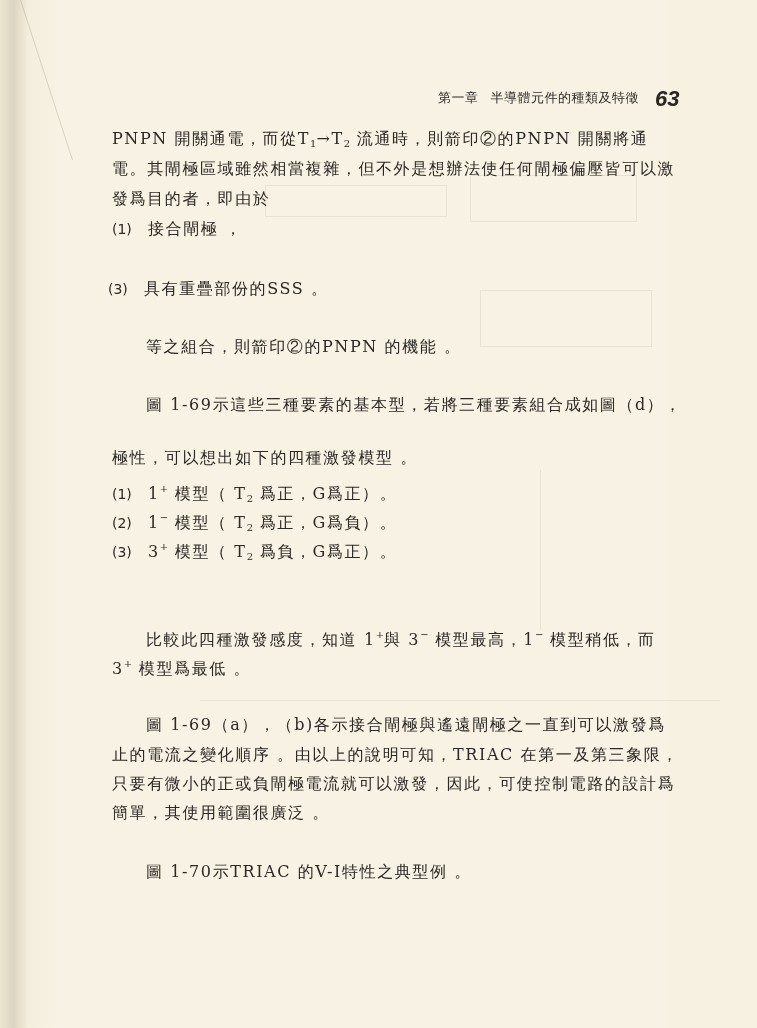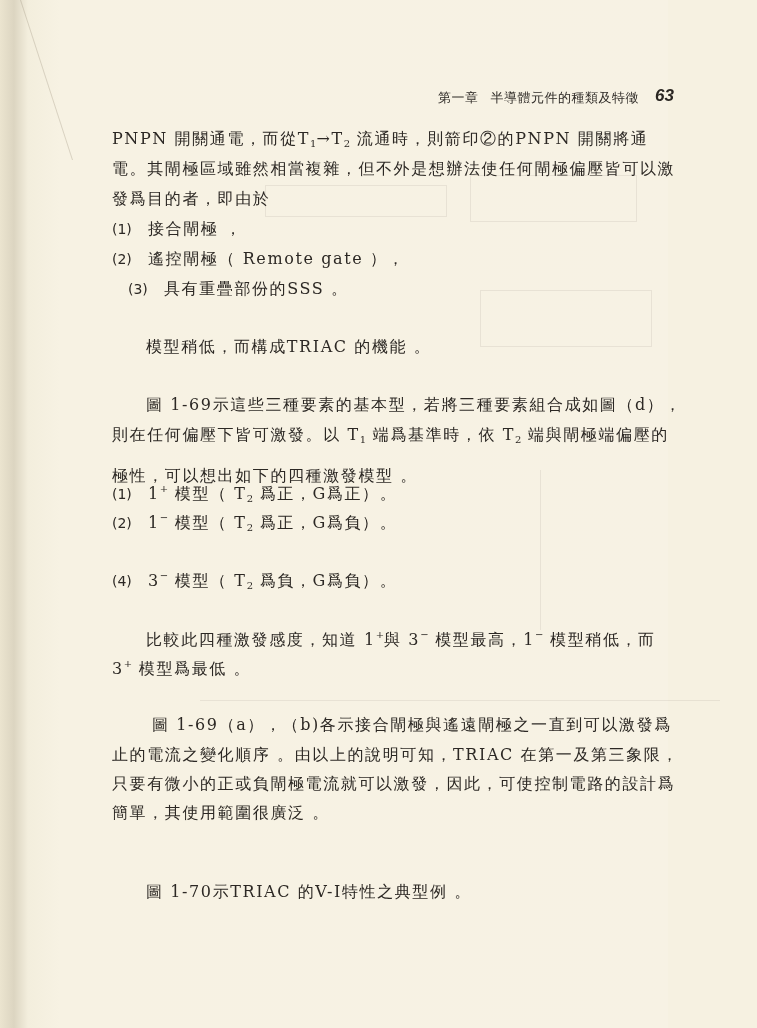--- a/index.html
+++ b/index.html
@@ -47,21 +47,21 @@
       letter-spacing: 0.5px;
     }
     .running-head .chapter { margin-right: 12px; }
     .page-number {
       position: absolute;
       left: 655px;
       top: 86px;
       font-family: "Liberation Sans", sans-serif;
       font-weight: bold;
       font-style: italic;
-      font-size: 17px;
+      font-size: 22px;
       color: #2a2622;
     }
     .line {
       position: absolute;
       white-space: nowrap;
       font-size: 16px;
       letter-spacing: 1.6px;
       color: #2c2824;
     }
     .num {
@@ -93,51 +93,45 @@
 
   <div class="line" style="left:112px;top:129px;">
     <span>PNPN  開關通電，而從T</span><sub>1</sub><span>→T</span><sub>2</sub><span> 流通時，則箭印②的PNPN 開關將通</span>
   </div>
   <div class="line" style="left:112px;top:159px;text-align:right;">電。其閘極區域雖然相當複雜，但不外是想辦法使任何閘極偏壓皆可以激</div>
   <div class="line" style="left:112px;top:189px;">發爲目的者，即由於</div>
 
   <div class="line" style="left:112px;top:219px;">
     <span class="num">(1)</span><span>接合閘極 ，</span>
   </div>
-  <div class="line" style="left:112px;top:249px;">
-    <span class="num">(2)</span><span>遙控閘極（ Remote  gate ），</span>
-  </div>
-  <div class="line" style="left:128px;top:279px;">
+  <div class="line" style="left:108px;top:279px;">
     <span class="num">(3)</span><span>具有重疊部份的SSS 。</span>
   </div>
 
-  <div class="line" style="left:146px;top:337px;">模型稍低，而構成TRIAC 的機能 。</div>
+  <div class="line" style="left:146px;top:337px;">等之組合，則箭印②的PNPN 的機能 。</div>
 
   <div class="line" style="left:146px;top:395px;">圖 1-69示這些三種要素的基本型，若將三種要素組合成如圖（d），</div>
-  <div class="line" style="left:112px;top:425px;">
-    <span>則在任何偏壓下皆可激發。以 T</span><sub>1</sub><span> 端爲基準時，依 T</span><sub>2</sub><span> 端與閘極端偏壓的</span>
-  </div>
-  <div class="line" style="left:112px;top:466px;">極性，可以想出如下的四種激發模型 。</div>
+  <div class="line" style="left:112px;top:448px;">極性，可以想出如下的四種激發模型 。</div>
 
   <div class="line" style="left:112px;top:483px;">
     <span class="num">(1)</span><span>1</span><sup>+</sup><span> 模型（ T</span><sub>2</sub><span> 爲正，G爲正）。</span>
   </div>
   <div class="line" style="left:112px;top:512px;">
     <span class="num">(2)</span><span>1</span><sup>−</sup><span> 模型（ T</span><sub>2</sub><span> 爲正，G爲負）。</span>
   </div>
-  <div class="line" style="left:112px;top:570px;">
-    <span class="num">(4)</span><span>3</span><sup>−</sup><span> 模型（ T</span><sub>2</sub><span> 爲負，G爲負）。</span>
+  <div class="line" style="left:112px;top:541px;">
+    <span class="num">(3)</span><span>3</span><sup>+</sup><span> 模型（ T</span><sub>2</sub><span> 爲負，G爲正）。</span>
   </div>
 
   <div class="line" style="left:146px;top:629px;">
     <span>比較此四種激發感度，知道 1</span><sup>+</sup><span>與 3</span><sup>−</sup><span>  模型最高，1</span><sup>−</sup><span> 模型稍低，而</span>
   </div>
   <div class="line" style="left:112px;top:658px;">
     <span>3</span><sup>+</sup><span> 模型爲最低 。</span>
   </div>
 
-  <div class="line" style="left:152px;top:715px;">圖 1-69（a），（b)各示接合閘極與遙遠閘極之一直到可以激發爲</div>
+  <div class="line" style="left:146px;top:715px;">圖 1-69（a），（b)各示接合閘極與遙遠閘極之一直到可以激發爲</div>
   <div class="line" style="left:112px;top:774px;">只要有微小的正或負閘極電流就可以激發，因此，可使控制電路的設計爲</div>
   <div class="line" style="left:112px;top:745px;">止的電流之變化順序 。由以上的說明可知，TRIAC 在第一及第三象限，</div>
   <div class="line" style="left:112px;top:803px;">簡單，其使用範圍很廣泛 。</div>
 
-  <div class="line" style="left:146px;top:862px;margin-top:20px;">圖 1-70示TRIAC 的V-I特性之典型例 。</div>
+  <div class="line" style="left:146px;top:862px;">圖 1-70示TRIAC 的V-I特性之典型例 。</div>
 </div>
 
 </body></html>

